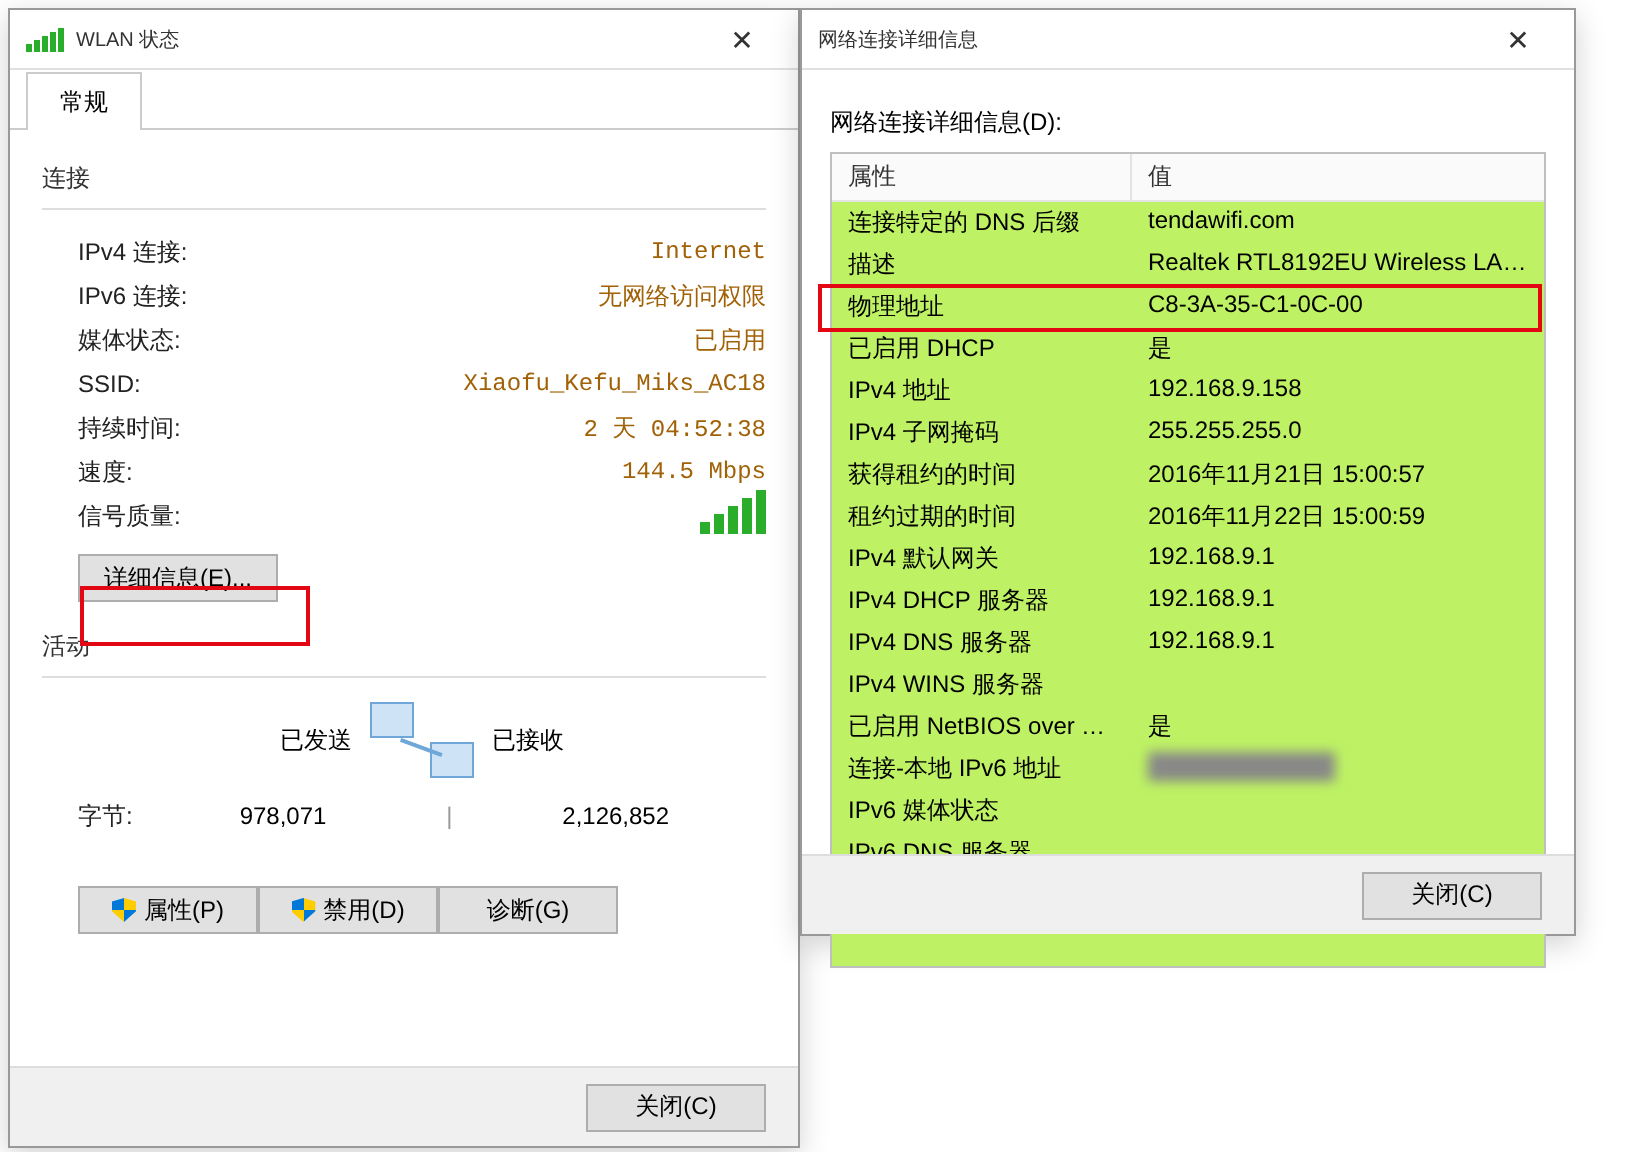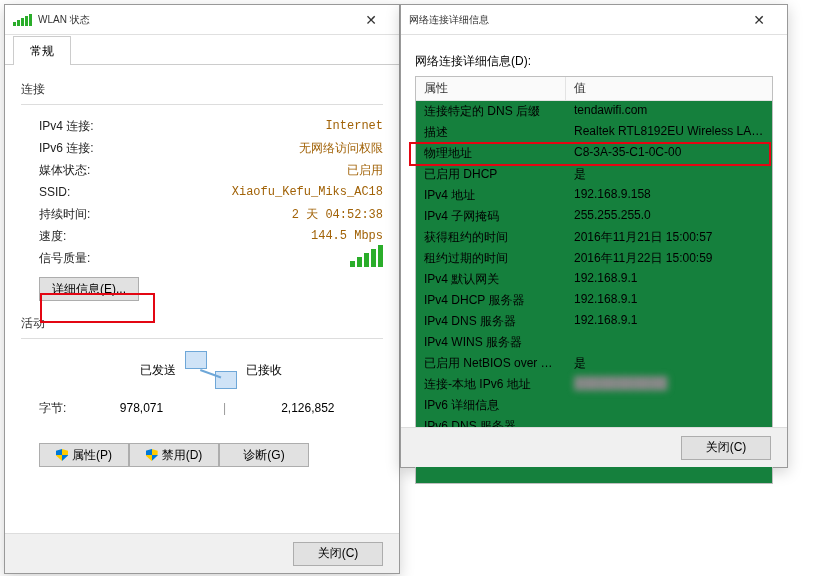--- a/index.html
+++ b/index.html
@@ -134,21 +134,21 @@
   display: inline-block; margin-right: 4px;
   background: conic-gradient(#ffcc00 0 90deg, #0078d7 90deg 180deg, #ffcc00 180deg 270deg, #0078d7 270deg 360deg);
   clip-path: polygon(50% 0, 100% 15%, 100% 55%, 50% 100%, 0 55%, 0 15%);
 }
 
 .details-label { margin: 10px 0 6px 0; }
 .details-box {
   border: 1px solid #bfbfbf;
   height: 408px;
   overflow: auto;
-  background: #15803d;
+  background: #bef264;
 }
 .details-head {
   display: grid;
   grid-template-columns: 150px 1fr;
   border-bottom: 1px solid #e3e3e3;
 }
 .details-head div {
   padding: 3px 8px;
   font-size: 12px;
   color: #333;
@@ -359,21 +359,21 @@
           </div>
           <div class="drow">
             <div>已启用 NetBIOS over Tc...</div>
             <div>是</div>
           </div>
           <div class="drow">
             <div>连接-本地 IPv6 地址</div>
             <div class="blur">███████████</div>
           </div>
           <div class="drow">
-            <div>IPv6 详细信息</div>
+            <div>IPv6 媒体状态</div>
             <div></div>
           </div>
           <div class="drow">
             <div>IPv6 DNS 服务器</div>
             <div></div>
           </div>
         </div>
     </div>
   </div>
   <div class="bottom-bar">

